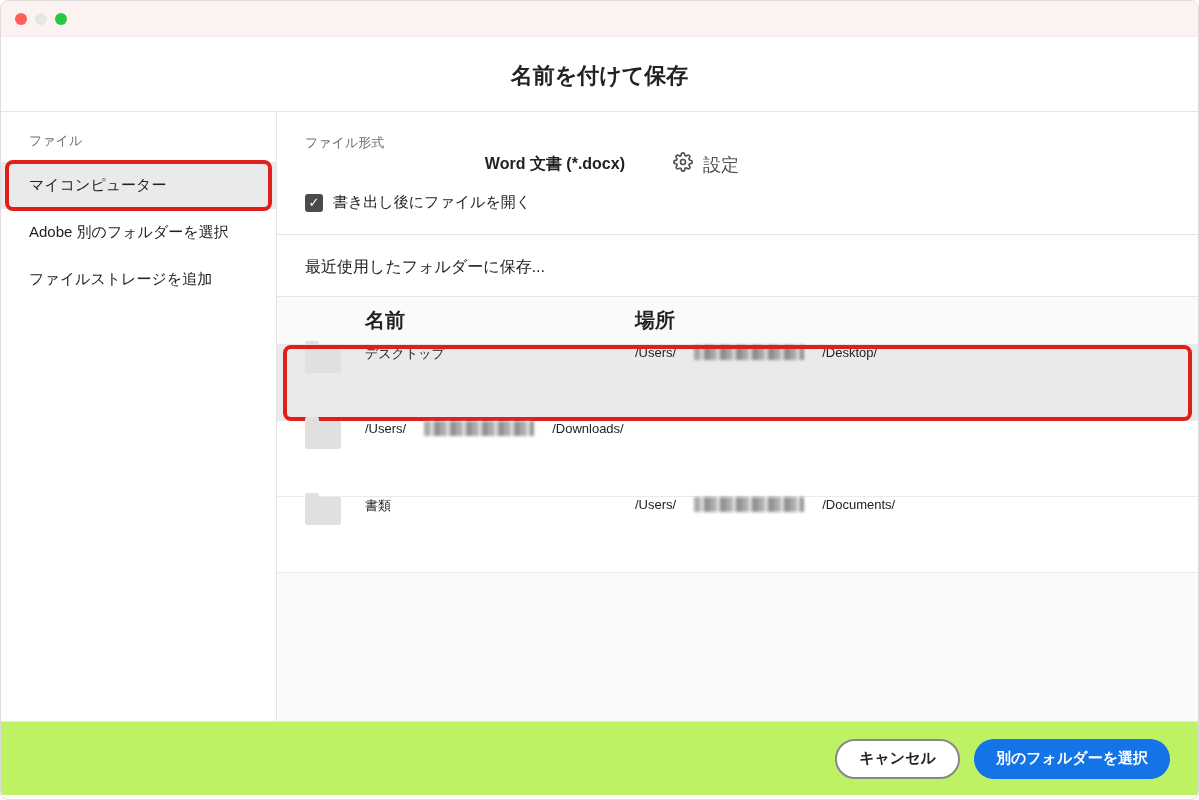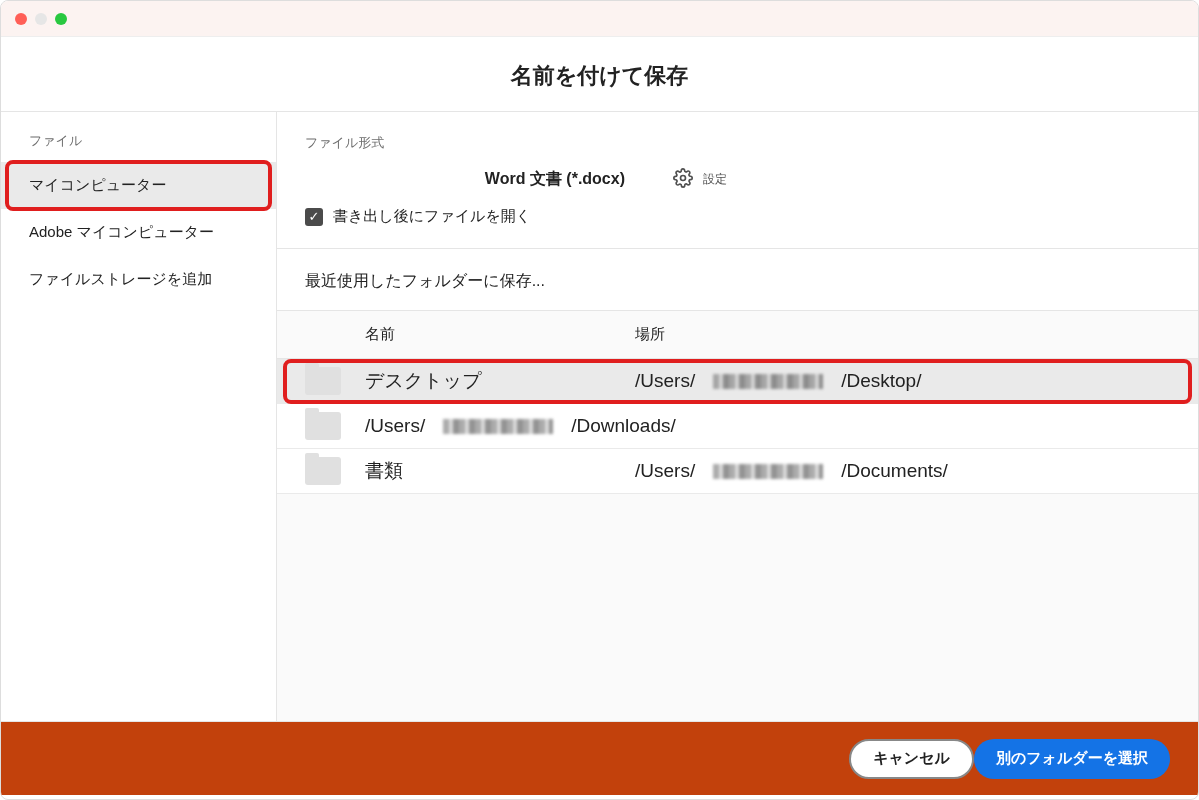--- a/index.html
+++ b/index.html
@@ -72,41 +72,41 @@
       display: flex;
       flex-direction: column;
     }
     .top-section {
       padding: 22px 28px 22px 28px;
       border-bottom: 1px solid #e5e5e5;
     }
     .format-label {
       font-size: 13px;
       color: #6e6e6e;
-      margin-bottom: 16px;
+      margin-bottom: 0;
     }
     .format-row {
       display: flex;
       align-items: center;
       gap: 48px;
       text-align: right;
     }
     .format-value {
       font-size: 16px;
       font-weight: 700;
       color: #222;
       min-width: 320px;
     }
     .settings-link {
       display: flex;
       align-items: center;
       gap: 10px;
       color: #505050;
       cursor: pointer;
-      font-size: 12px;
+      font-size: 18px;
     }
     .checkbox-row {
       display: flex;
       align-items: center;
       gap: 10px;
       margin-top: 16px;
       font-size: 15px;
       color: #222;
     }
     .checkbox {
@@ -127,35 +127,35 @@
     .folder-table {
       flex: 1;
       background: #fafafa;
       border-top: 1px solid #e5e5e5;
     }
     .table-header {
       display: flex;
       padding: 0 28px;
       height: 48px;
       align-items: center;
-      font-size: 15px;
-      font-weight: 400;
+      font-size: 20px;
+      font-weight: 700;
       color: #222;
       border-bottom: 1px solid #e5e5e5;
       background: #fafafa;
     }
     .col-icon { width: 60px; }
     .col-name { width: 270px; }
     .col-path { flex: 1; }
     .table-row {
       display: flex;
       padding: 0 28px;
-      height: 45px;
-      align-items: center;
-      font-size: 19px;
+      height: 76px;
+      align-items: flex-start;
+      font-size: 13px;
       color: #222;
       border-bottom: 1px solid #eaeaea;
       cursor: pointer;
       position: relative;
       background: #fff;
     }
     .table-row.selected {
       background: #eaeaea;
     }
     .folder-icon {
@@ -184,23 +184,23 @@
       filter: blur(1.5px);
       opacity: 0.7;
       vertical-align: middle;
     }
     .footer {
       height: 74px;
       border-top: 1px solid #e5e5e5;
       display: flex;
       align-items: center;
       justify-content: flex-end;
-      gap: 0;
+      gap: 14px;
       padding: 0 28px;
-      background: #c2410c;
+      background: #bef264;
     }
     .btn {
       height: 40px;
       padding: 0 22px;
       border-radius: 20px;
       font-size: 15px;
       font-weight: 700;
       cursor: pointer;
       border: none;
       display: flex;
@@ -232,21 +232,21 @@
 
 <div class="content">
   <div class="sidebar">
     <div class="sidebar-label">ファイル</div>
 
     <div style="position:relative;">
       <div class="sidebar-item selected">マイコンピューター</div>
       <div class="highlight-box" style="top:-2px;left:4px;right:4px;bottom:-2px;"></div>
     </div>
 
-    <div class="sidebar-item">Adobe マイコンピューター</div>
+    <div class="sidebar-item">Adobe 別のフォルダーを選択</div>
     <div class="sidebar-item">ファイルストレージを追加</div>
   </div>
 
   <div class="main">
     <div class="top-section">
       <div class="format-label">ファイル形式</div>
       <div class="format-row">
         <div class="format-value">Word 文書 (*.docx)</div>
         <div class="settings-link">
           <span class="gear-icon">

